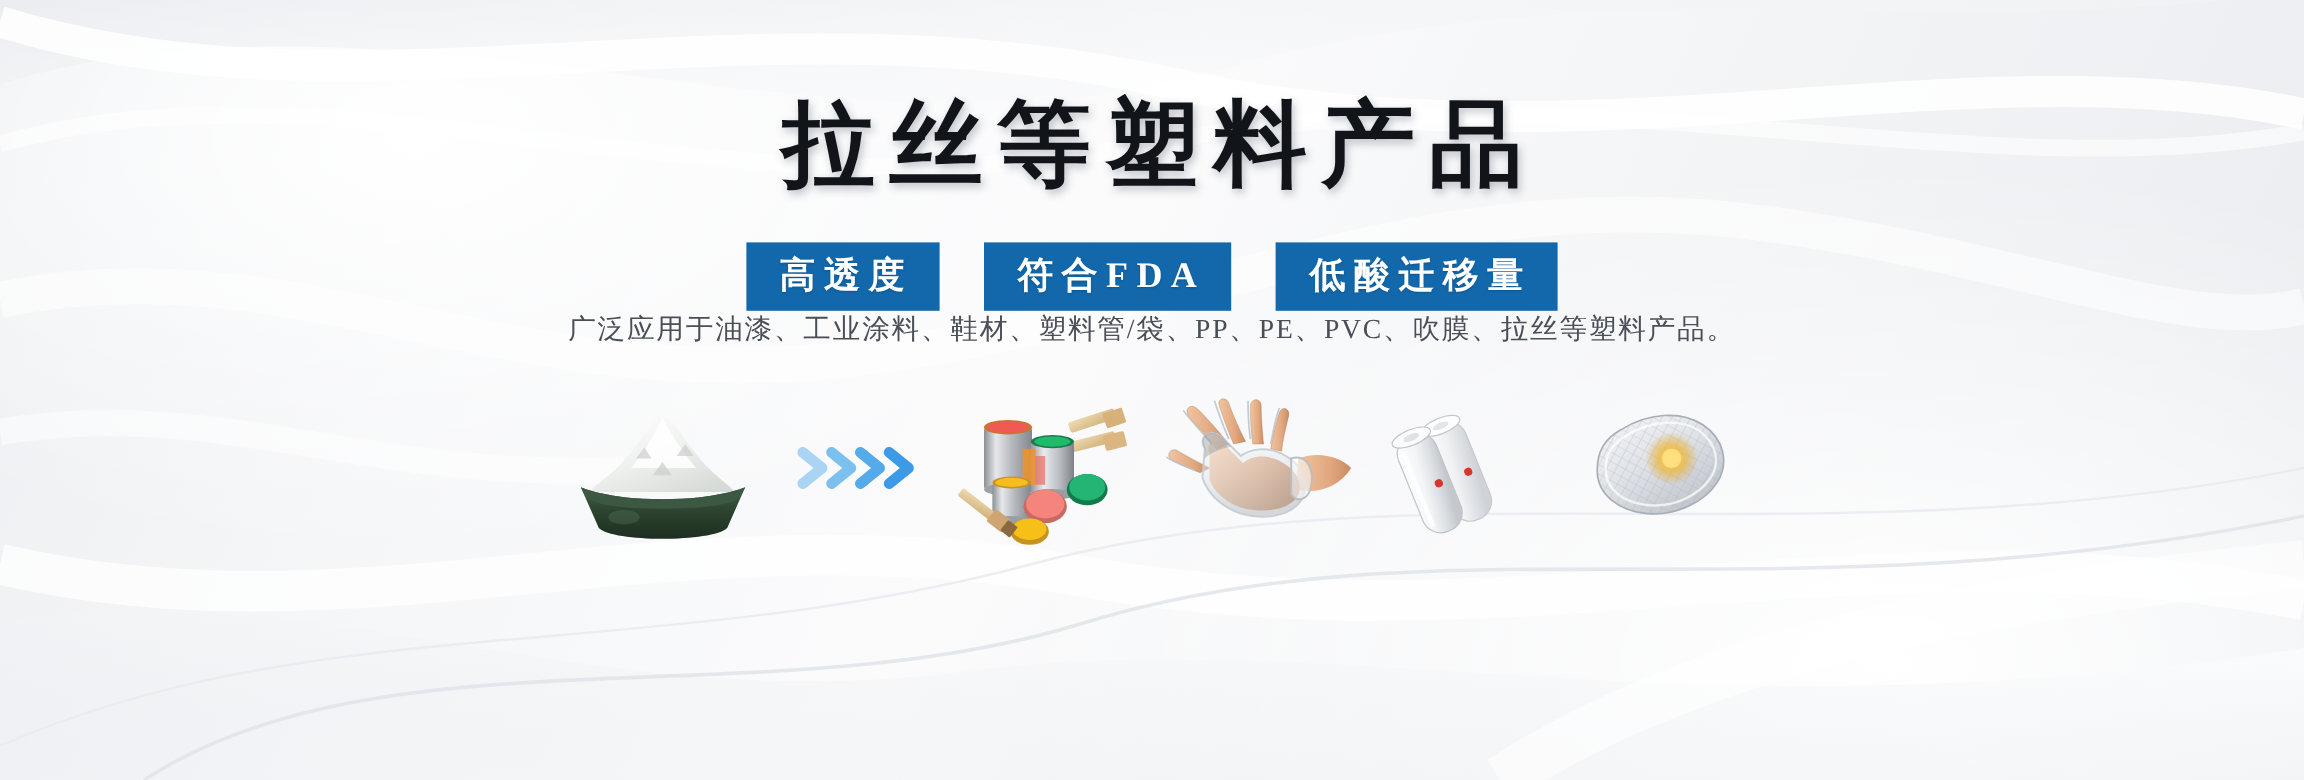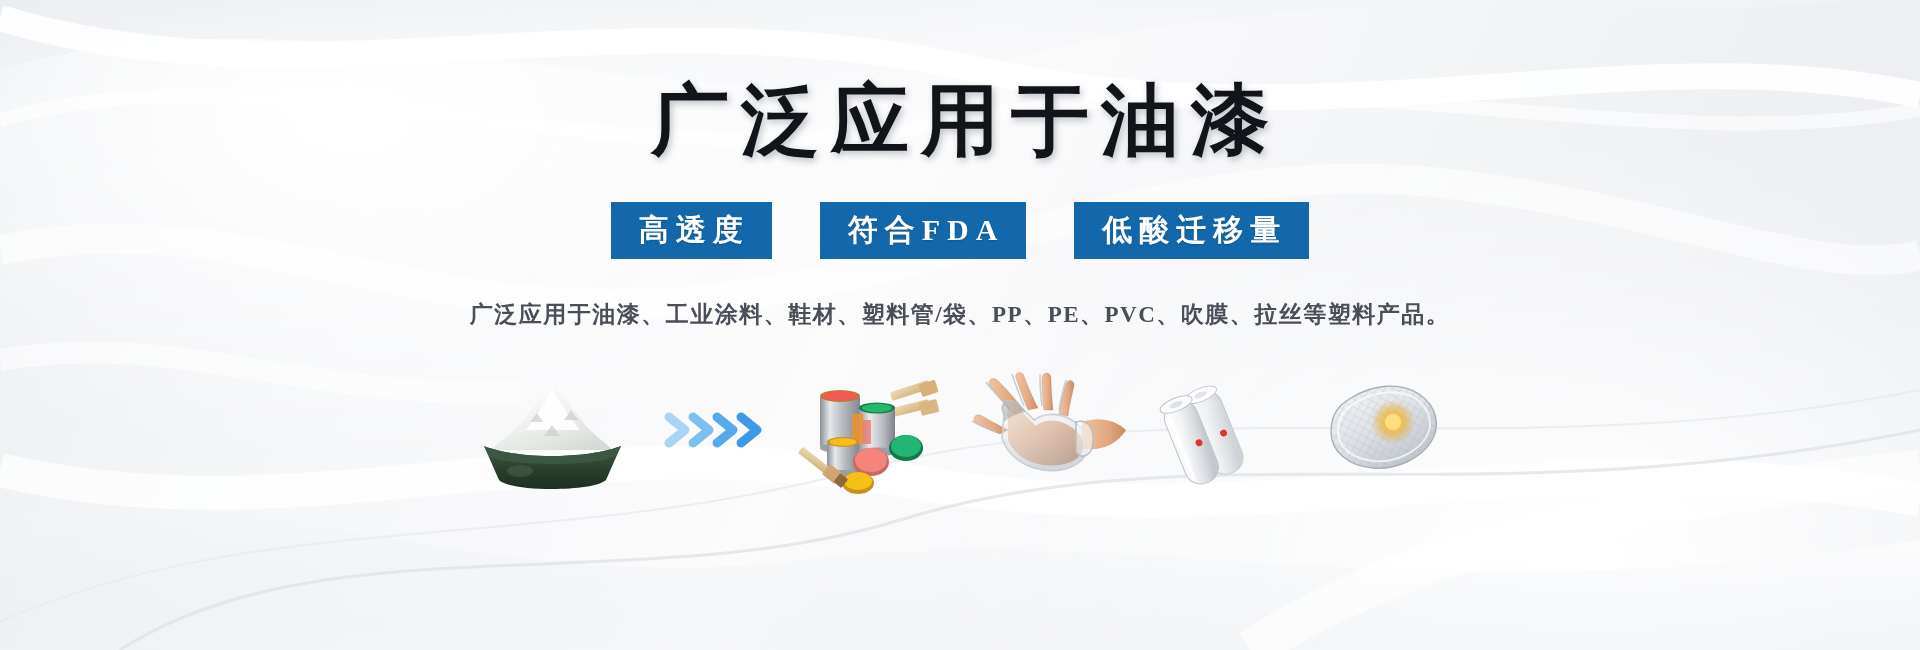--- a/index.html
+++ b/index.html
@@ -56,41 +56,40 @@
     line-height: 1;
     text-shadow: 2px 3px 7px rgba(40,48,70,0.28);
     white-space: nowrap;
     padding-left: 12px;
   }
 
   .badges {
     margin-top: 42px;
     display: flex;
     align-items: center;
-    gap: 48px;
+    gap: 37px;
   }
 
   .badge {
     background: #1268ab;
     color: #ffffff;
     font-family: "Liberation Serif", "DejaVu Serif", serif;
     font-size: 30px;
     font-weight: 700;
     letter-spacing: 7px;
     line-height: 1;
     padding: 13px 22px 14px 28px;
     white-space: nowrap;
     text-shadow: 0 1px 2px rgba(0,0,0,0.18);
   }
 
   .subtitle {
-    margin-top: 40px;
     font-family: "Liberation Serif", "DejaVu Serif", serif;
     font-size: 23px;
-    font-weight: 700;
+    font-weight: 400;
     letter-spacing: 1.5px;
     color: #4a4f57;
     white-space: nowrap;
   }
 
   
   .products {
     margin-top: 30px;
     display: flex;
     align-items: flex-end;
@@ -147,21 +146,21 @@
     <path d="M0,520 C260,470 480,600 800,560 C1130,518 1400,620 1920,540 L1920,650 L0,650 Z" fill="url(#sw3)"></path>
     <path d="M0,470 C300,540 560,420 900,480 C1260,544 1560,430 1920,500" fill="none" stroke="#ffffff" stroke-width="34" stroke-opacity="0.75"></path>
     <path d="M120,650 C320,520 640,600 900,520 C1200,428 1480,520 1920,430" fill="none" stroke="#dfe3e8" stroke-width="3" stroke-opacity="0.8"></path>
     <path d="M-40,640 C240,500 520,560 860,470 C1180,385 1520,470 1920,390" fill="none" stroke="#e8ebef" stroke-width="2" stroke-opacity="0.9"></path>
     <path d="M1250,650 C1420,540 1640,500 1920,470" fill="none" stroke="#ffffff" stroke-width="40" stroke-opacity="0.6"></path>
     <path d="M0,360 C180,330 300,400 520,392" fill="none" stroke="#ffffff" stroke-width="22" stroke-opacity="0.5"></path>
   </svg>
 
   <div class="content">
 
-    <h1 class="title">广泛应用于油漆</h1>
+    <h1 class="title">拉丝等塑料产品</h1>
 
     <div class="badges">
       <span class="badge">高透度</span>
       <span class="badge">符合FDA</span>
       <span class="badge">低酸迁移量</span>
     </div>
 
     <p class="subtitle">广泛应用于油漆、工业涂料、鞋材、塑料管/袋、PP、PE、PVC、吹膜、拉丝等塑料产品。</p>
 
     <div class="products">

